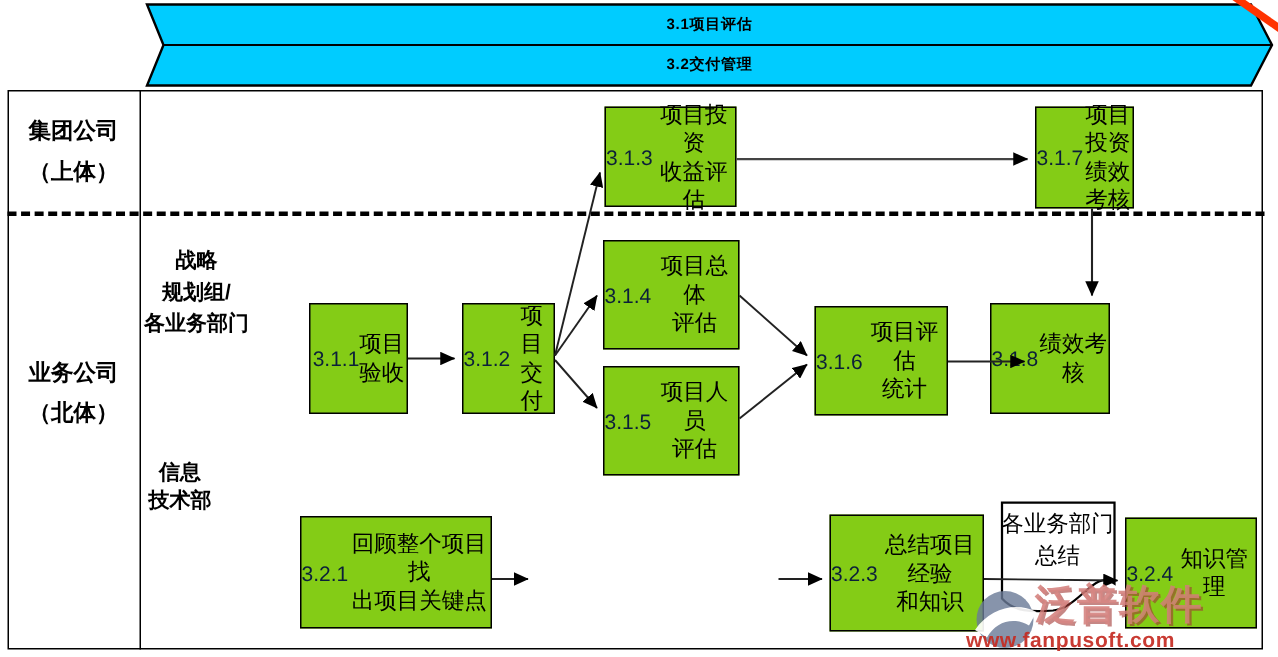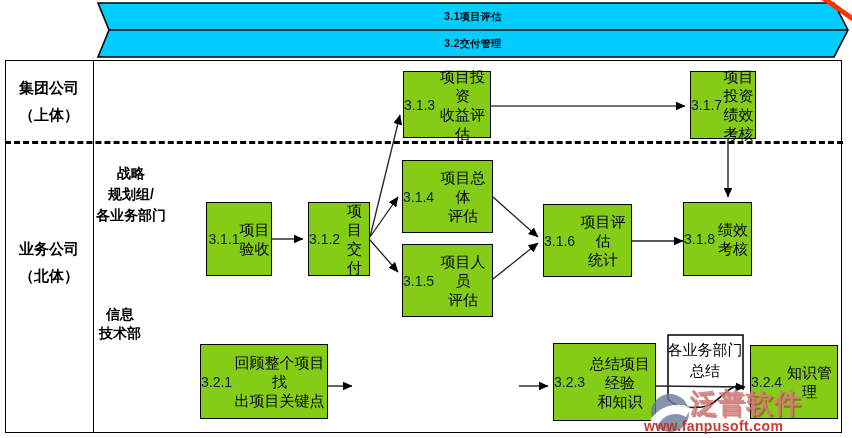--- a/index.html
+++ b/index.html
@@ -105,21 +105,21 @@
   <div class="node" style="left:543px;top:204px;width:89px;height:73px">
     <span class="num">3.1.6</span>
     <span class="lbl">项目评估
 统计</span>
   </div>
   <div class="node" style="left:690px;top:71px;width:66px;height:68px">
     <span class="num">3.1.7</span>
     <span class="lbl">项目投资
 绩效考核</span>
   </div>
-  <div class="node" style="left:683px;top:202px;width:69px;height:74px">
+  <div class="node" style="left:660px;top:202px;width:80px;height:74px">
     <span class="num">3.1.8</span>
     <span class="lbl">绩效考核</span>
   </div>
   <div class="node" style="left:200px;top:344px;width:128px;height:75px">
     <span class="num">3.2.1</span>
     <span class="lbl">回顾整个项目找
 出项目关键点</span>
   </div>
   <div class="node" style="left:553px;top:343px;width:103px;height:78px">
     <span class="num">3.2.3</span>

